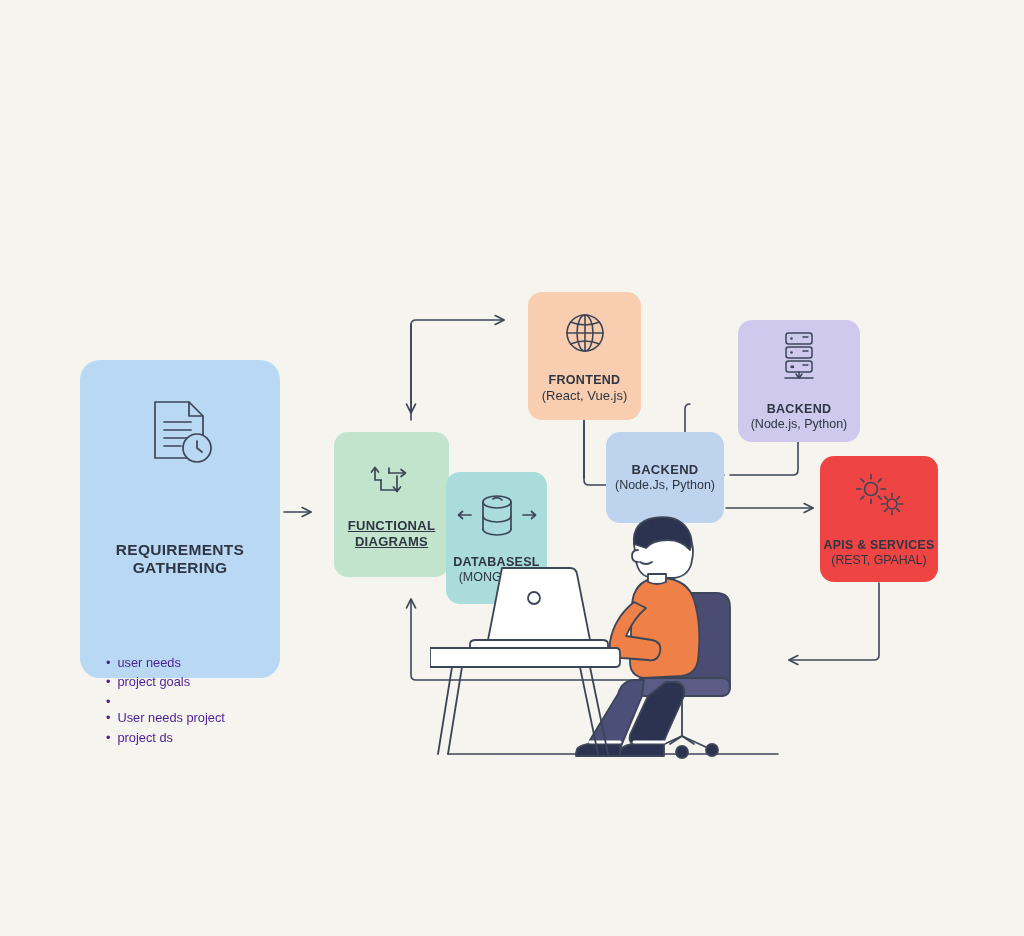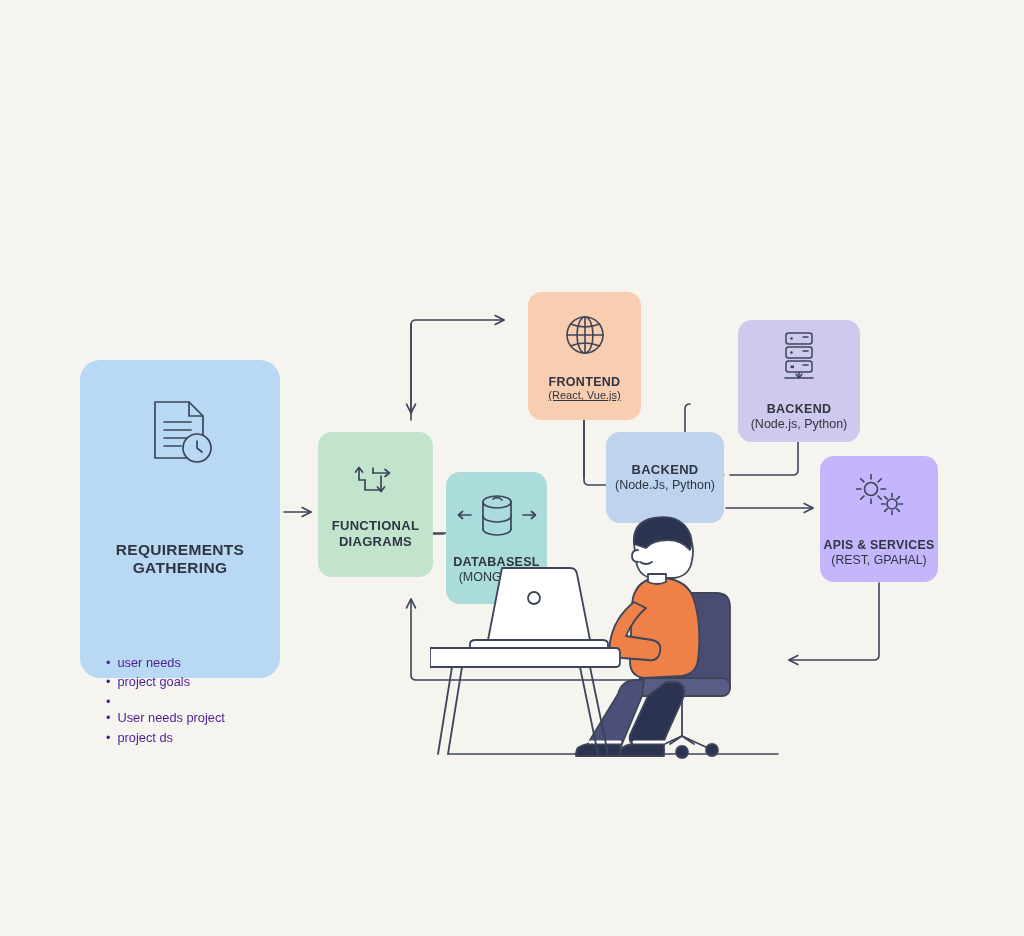--- a/index.html
+++ b/index.html
@@ -44,30 +44,30 @@
     text-align:left;
     font-size:12.8px;
     color:#4c1d95;
   }
   #node-requirements .bullets li {
     list-style:none; line-height:1.55; white-space:nowrap;
   }
   #node-requirements .bullets li:before { content:"\2022"; margin-right:7px; }
   #node-requirements .bullets .gap { height:16px; }
 
-  #node-functional { left:318px; top:432px; width:115px; height:145px; }
+  #node-functional { left:334px; top:432px; width:115px; height:145px;text-decoration:underline; }
   #node-functional .title { font-size:13px; margin-top:12px; }
 
   #node-database { left:446px; top:472px; width:101px; height:132px; }
   #node-database .title { font-size:12.5px; margin-top:10px; }
   #node-database .sub { font-size:12.5px; }
 
   #node-frontend { left:528px; top:292px; width:113px; height:128px; }
   #node-frontend .title { font-size:12.5px; margin-top:11px; }
-  #node-frontend .sub { font-size:11px;text-decoration:underline; }
+  #node-frontend .sub { font-size:13px; }
 
   #node-backend-purple { left:738px; top:320px; width:122px; height:122px; }
   #node-backend-purple .title { font-size:12.5px; margin-top:12px; }
   #node-backend-purple .sub { font-size:12.5px; }
 
   #node-backend-blue { left:606px; top:432px; width:118px; height:91px; }
   #node-backend-blue .title { font-size:13px; }
   #node-backend-blue .sub { font-size:12.5px; }
 
   #node-apis { left:820px; top:456px; width:118px; height:126px; }
@@ -206,21 +206,21 @@
     </span>
     <div class="title">BACKEND</div>
     <div class="sub">(Node.js, Python)</div>
   </div>
 
   <div class="node" id="node-backend-blue" style="background:#bed4ee">
     <div class="title">BACKEND</div>
     <div class="sub">(Node.Js, Python)</div>
   </div>
 
-  <div class="node" id="node-apis" style="background:#c4b5fd">
+  <div class="node" id="node-apis" style="background:#ef4444">
     <span class="icon">
       <svg width="60" height="52" viewBox="0 0 60 52" fill="none" stroke="#3d4558" stroke-width="1.6" stroke-linecap="round" stroke-linejoin="round">
         <g>
           <circle cx="22" cy="19" r="6.5"></circle>
           <path d="M22,4.5 L22,9 M22,29 L22,33.5 M7.5,19 L12,19 M32,19 L36.5,19
                    M11.7,8.7 L14.9,11.9 M29.1,26.1 L32.3,29.3
                    M32.3,8.7 L29.1,11.9 M14.9,26.1 L11.7,29.3"></path>
         </g>
         <g>
           <circle cx="43" cy="34" r="5"></circle>

